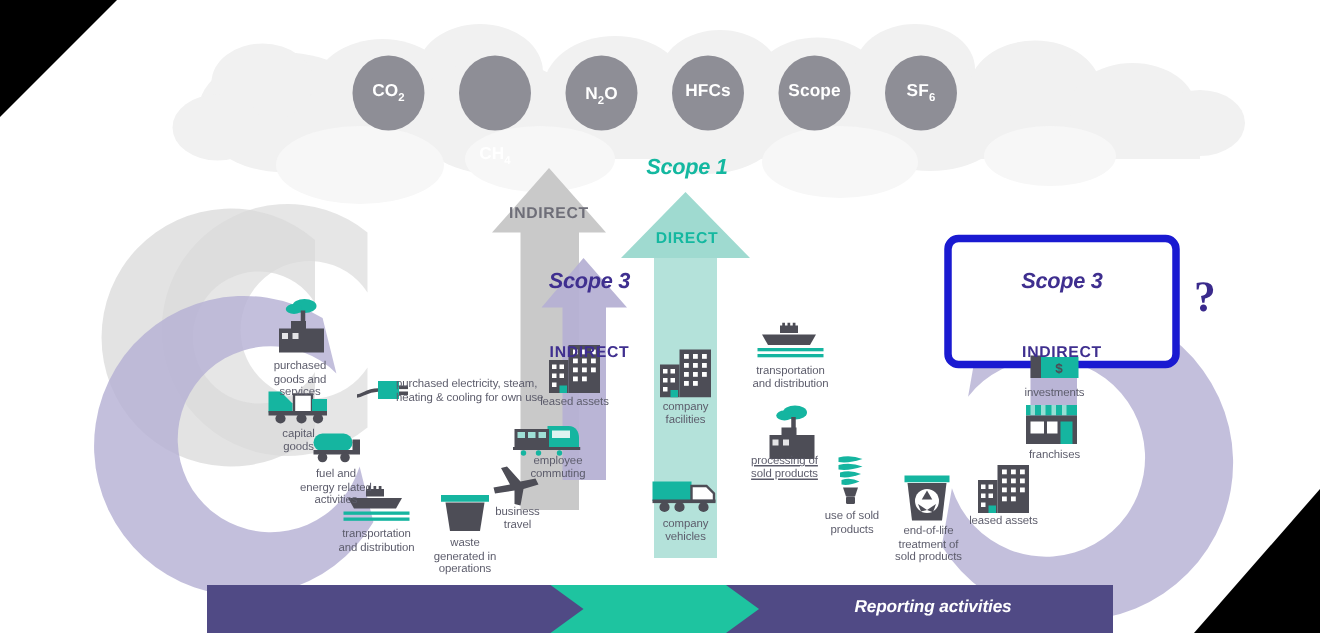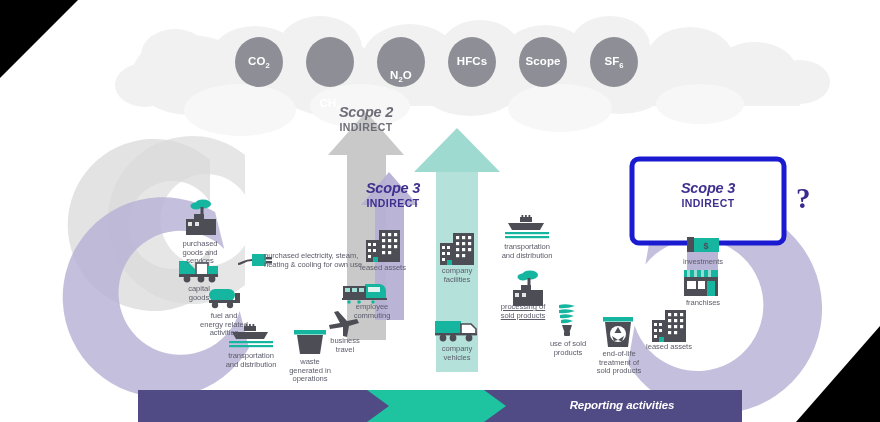--- a/index.html
+++ b/index.html
@@ -21,21 +21,21 @@
   
   .lbl { position:absolute; text-align:center; color:#5c5c6b; line-height:1.12;
          font-size:7.6px; letter-spacing:-0.05px; }
   .lbl.w1 { width:64px; }
   .lbl.w2 { width:78px; }
   .lbl.w3 { width:92px; }
   .lbl.left { text-align:left; }
 
   .scope-head { position:absolute; text-align:center; line-height:1.18; }
   .scope-head .t1 { font-style:italic; font-weight:bold; font-size:14.5px; letter-spacing:-0.2px; }
-  .scope-head .t2 { font-weight:bold; font-size:10.5px; letter-spacing:0.45px; }
+  .scope-head .t2 { font-weight:bold; font-size:10.5px; letter-spacing:0.45px;margin-top:32px; }
   .sc-grey .t1, .sc-grey .t2 { color:#6e6e78; }
   .sc-teal .t1, .sc-teal .t2 { color:#14b8a0; }
   .sc-purple .t1, .sc-purple .t2 { color:#3f2f8f; }
 
   .bubble-txt { position:absolute; width:46px; text-align:center; color:#ffffff;
                 font-size:11.5px; font-weight:bold; letter-spacing:0.1px; }
   .bubble-txt sub { font-size:7.6px; }
 
   .qmark { position:absolute; color:#3a2a8c; font-size:29px; font-weight:bold;
            font-family:"Liberation Serif", serif; }
@@ -284,36 +284,39 @@
 
   <div class="corner corner-tl"></div>
   <div class="corner corner-br"></div>
 
   <div class="bubble-txt" style="left:236px; top:55px;">
     <span>CO</span><sub>2</sub>
   </div>
   <div class="bubble-txt" style="left:307px; top:55px;margin-top:42px;">
     <span>CH</span><sub>4</sub>
   </div>
-  <div class="bubble-txt" style="left:378px; top:69px;">
+  <div class="bubble-txt" style="left:378px; top:57px;">
     <span>N</span><sub>2</sub><span>O</span>
   </div>
   <div class="bubble-txt" style="left:449px; top:55px;">
     <span>HFCs</span>
   </div>
   <div class="bubble-txt" style="left:520px; top:55px;">
     <span>Scope</span>
   </div>
   <div class="bubble-txt" style="left:591px; top:55px;">
     <span>SF</span><sub>6</sub>
   </div>
 
   <div class="scope-head sc-grey" style="left:306px; top:104px; width:120px;">
-    <div class="t1">Scope 2</div>
     <div class="t2">INDIRECT</div>
+  </div>
+  <div class="scope-head sc-teal" style="left:398px; top:104px; width:120px;">
+    <div class="t1">Scope 1</div>
+    <div class="t2">DIRECT</div>
   </div>
   <div class="scope-head sc-purple" style="left:343px; top:180px; width:100px;">
     <div class="t1">Scope 3</div>
     <div class="t2">INDIRECT</div>
   </div>
   <div class="scope-head sc-purple" style="left:658px; top:180px; width:100px;">
     <div class="t1">Scope 3</div>
     <div class="t2">INDIRECT</div>
   </div>
   <div class="qmark" style="left:796px; top:182px;">?</div>

